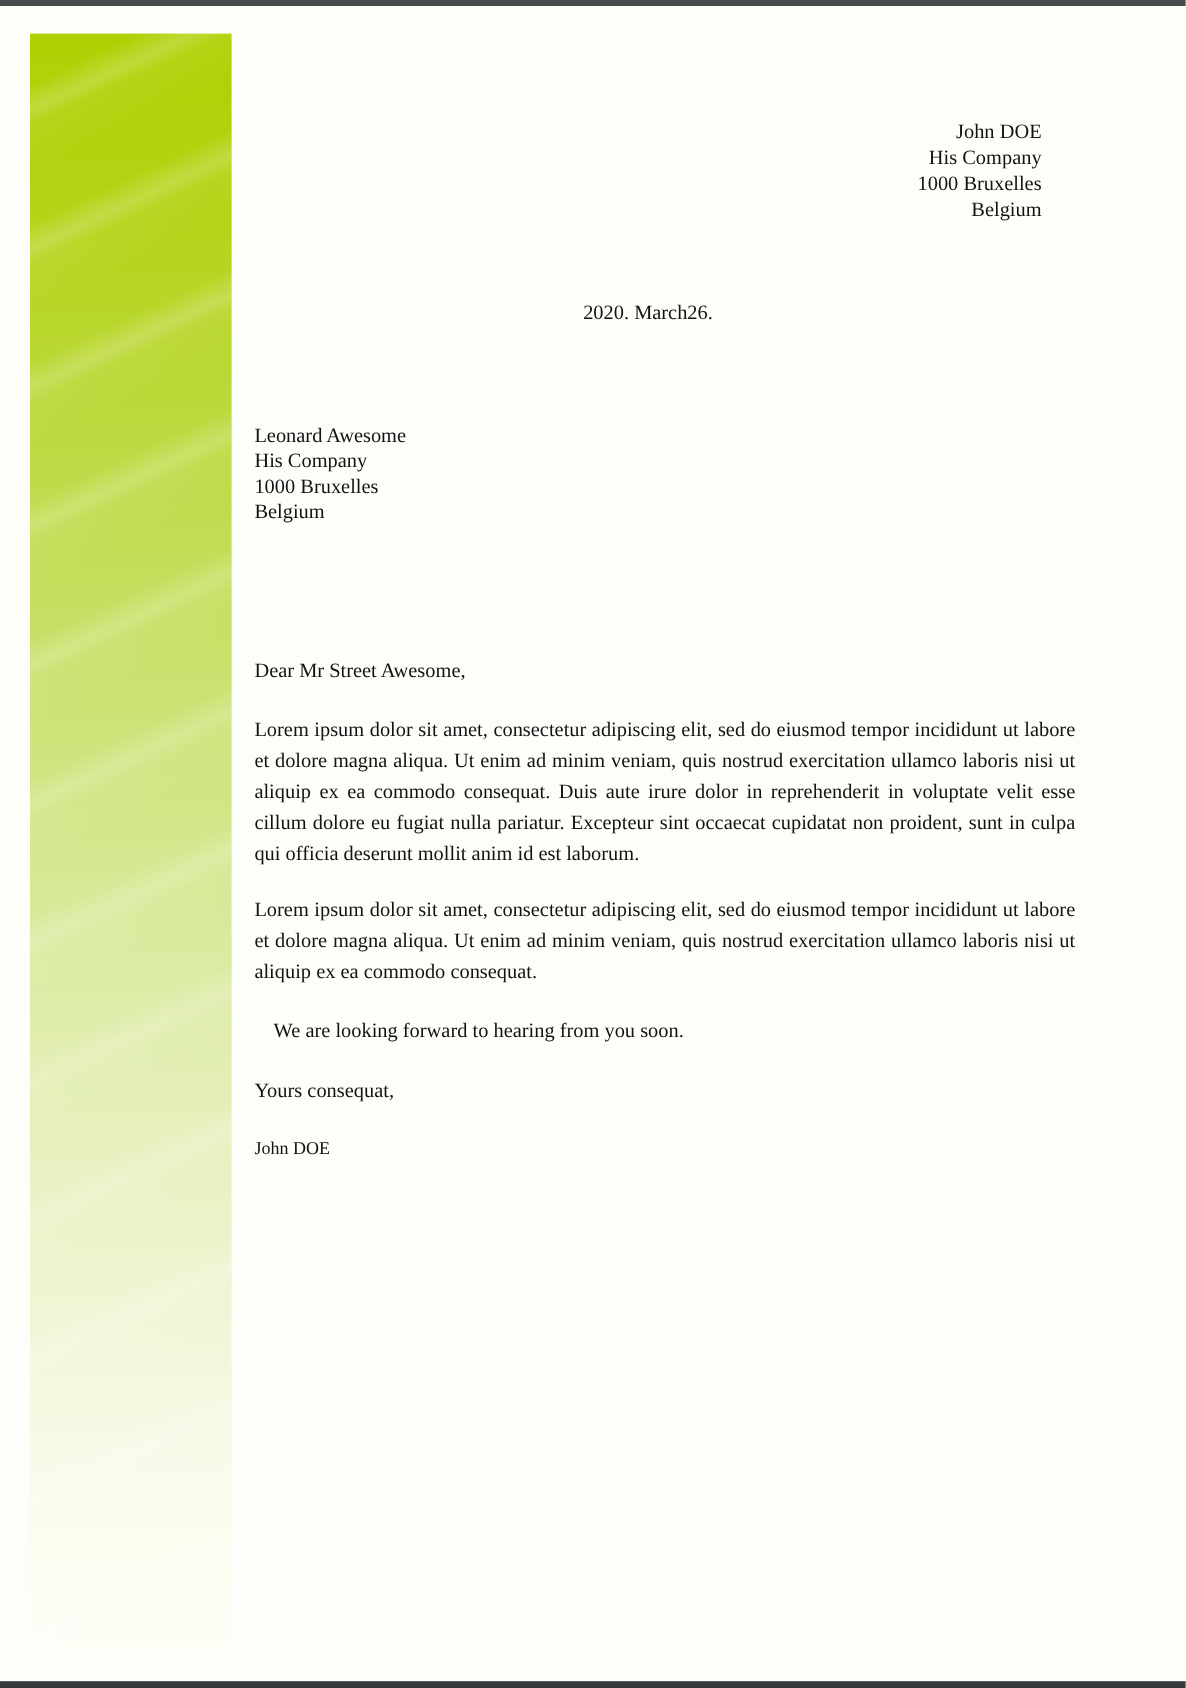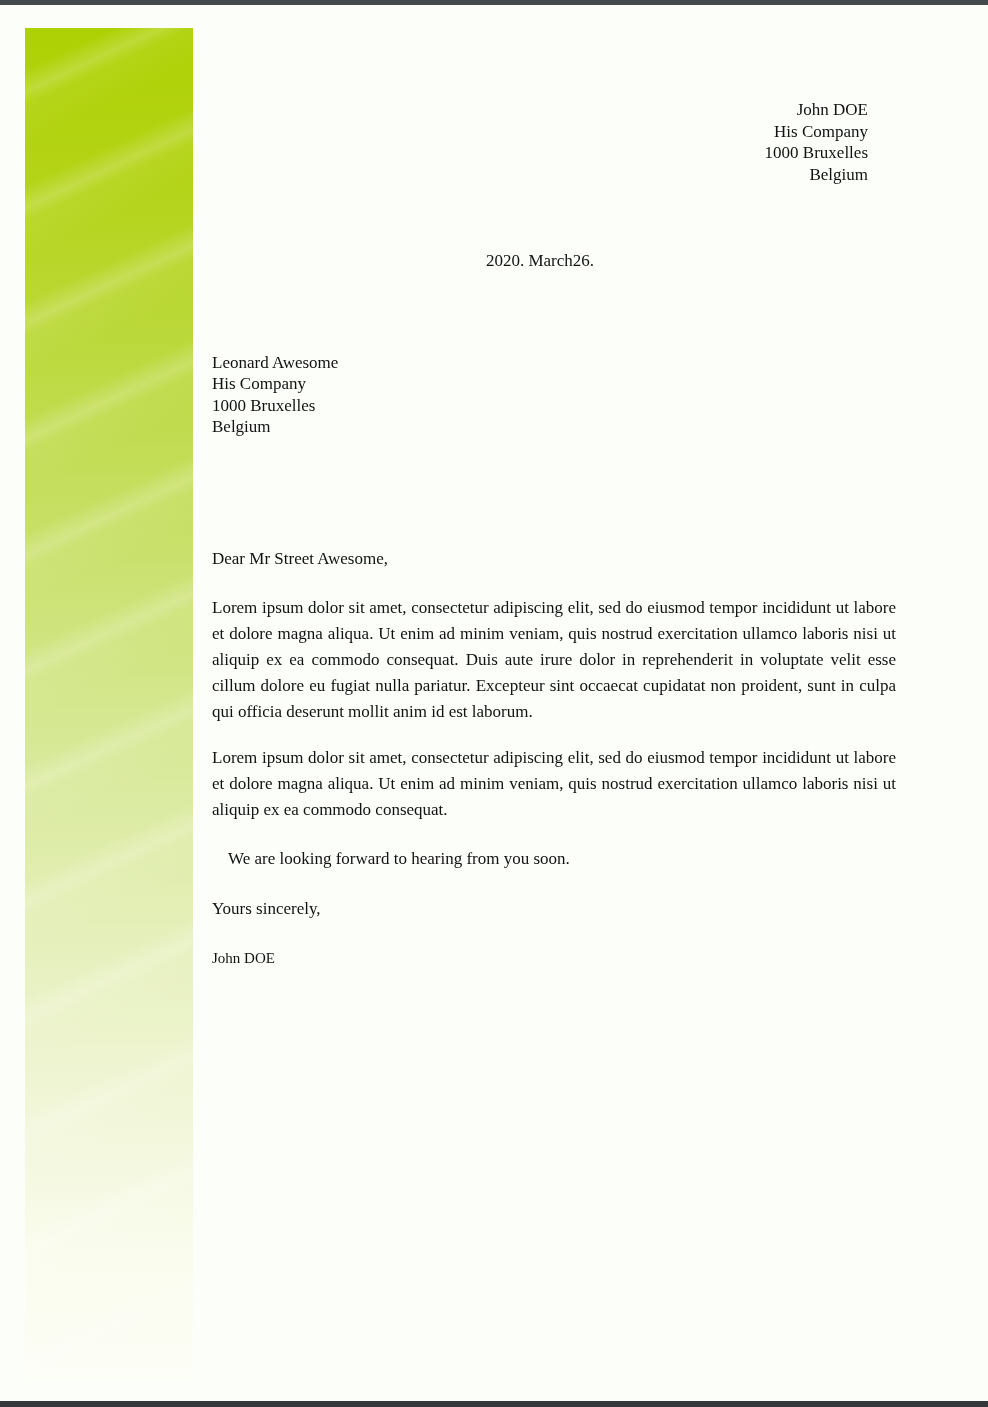--- a/index.html
+++ b/index.html
@@ -146,17 +146,17 @@
 </div>
 
 <div class="salutation">Dear Mr Street Awesome,</div>
 
 <div class="body-paragraph paragraph-1">Lorem ipsum dolor sit amet, consectetur adipiscing elit, sed do eiusmod tempor incididunt ut labore et dolore magna aliqua. Ut enim ad minim veniam, quis nostrud exercitation ullamco laboris nisi ut aliquip ex ea commodo consequat. Duis aute irure dolor in reprehenderit in voluptate velit esse cillum dolore eu fugiat nulla pariatur. Excepteur sint occaecat cupidatat non proident, sunt in culpa qui officia deserunt mollit anim id est laborum.</div>
 
 <div class="body-paragraph paragraph-2">Lorem ipsum dolor sit amet, consectetur adipiscing elit, sed do eiusmod tempor incididunt ut labore et dolore magna aliqua. Ut enim ad minim veniam, quis nostrud exercitation ullamco laboris nisi ut aliquip ex ea commodo consequat.</div>
 
 <div class="closing-line">We are looking forward to hearing from you soon.</div>
 
-<div class="valediction">Yours sincerely,</div>
+<div class="valediction">Yours consequat,</div>
 
 <div class="signature">John DOE</div>
 
 <div class="bottom-rule"></div>
 
 </body></html>

